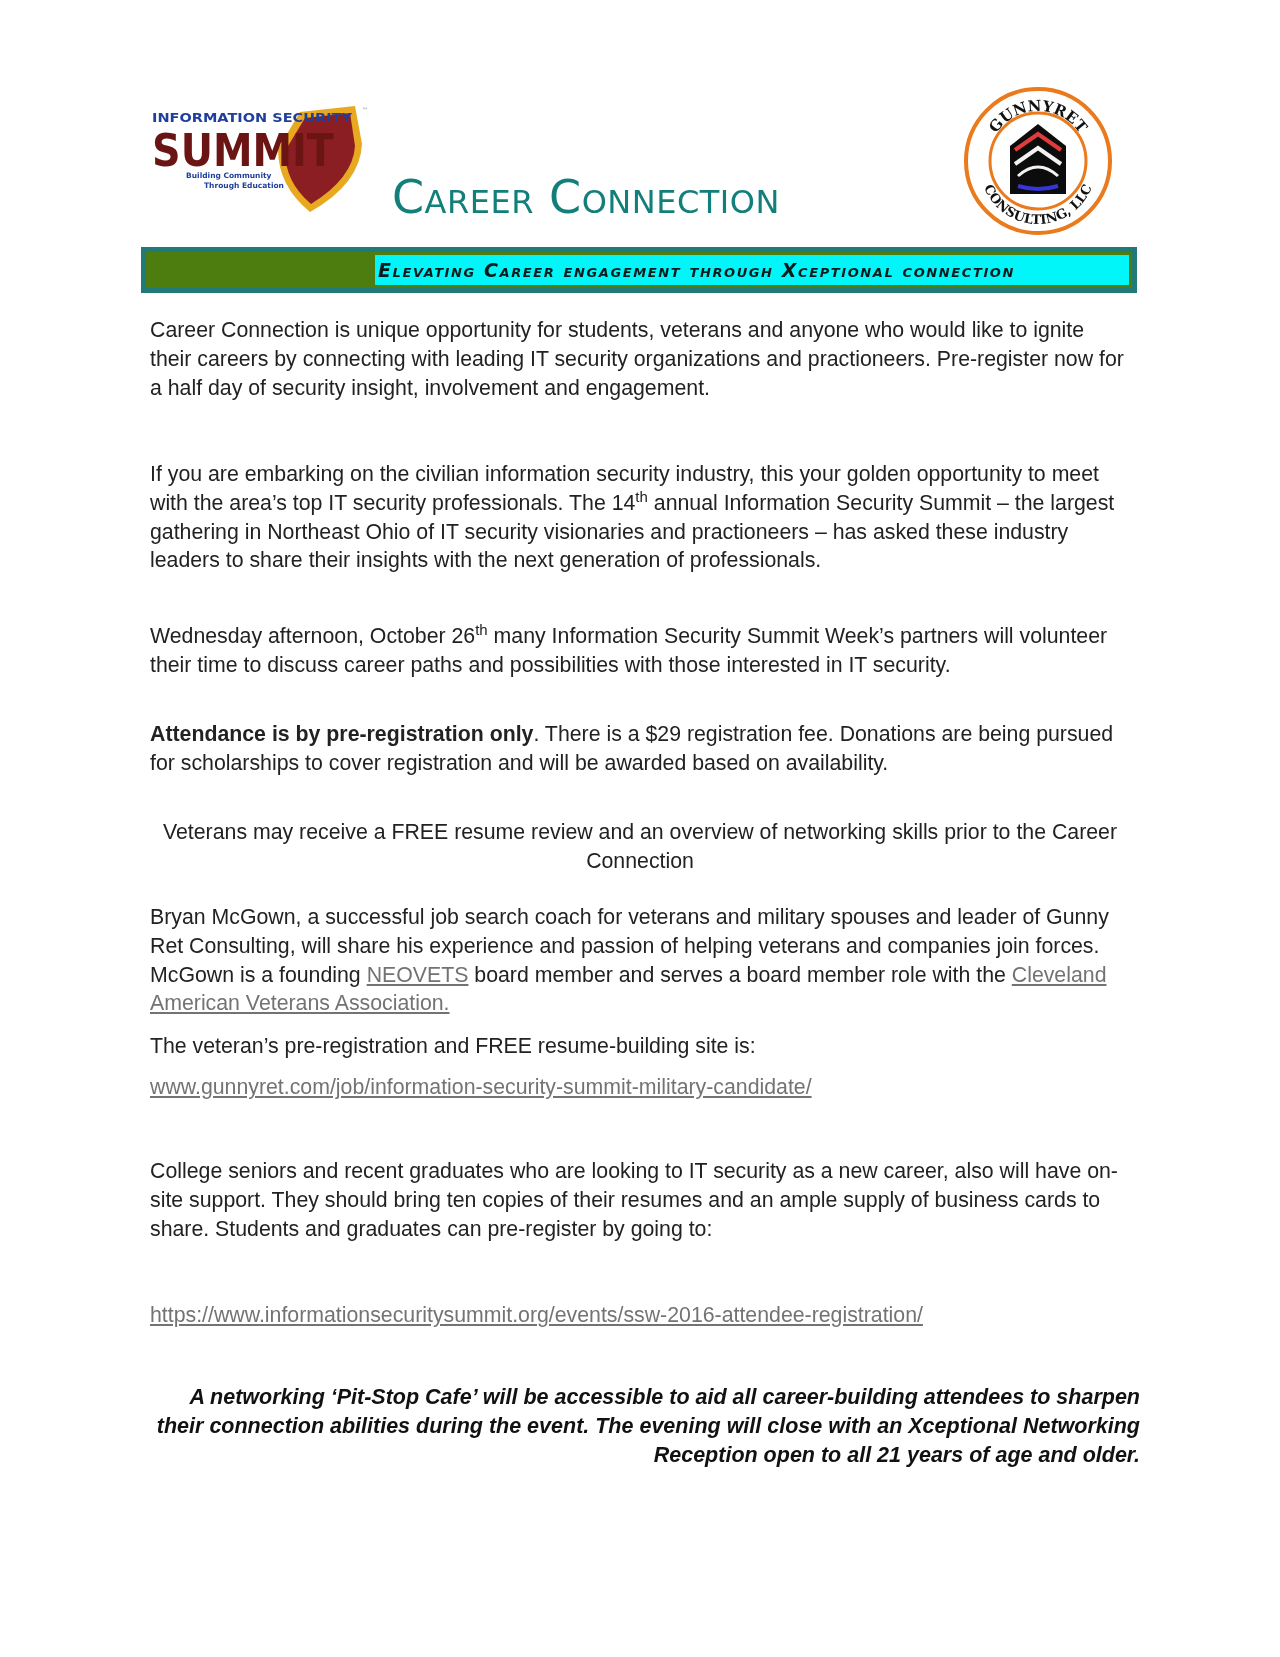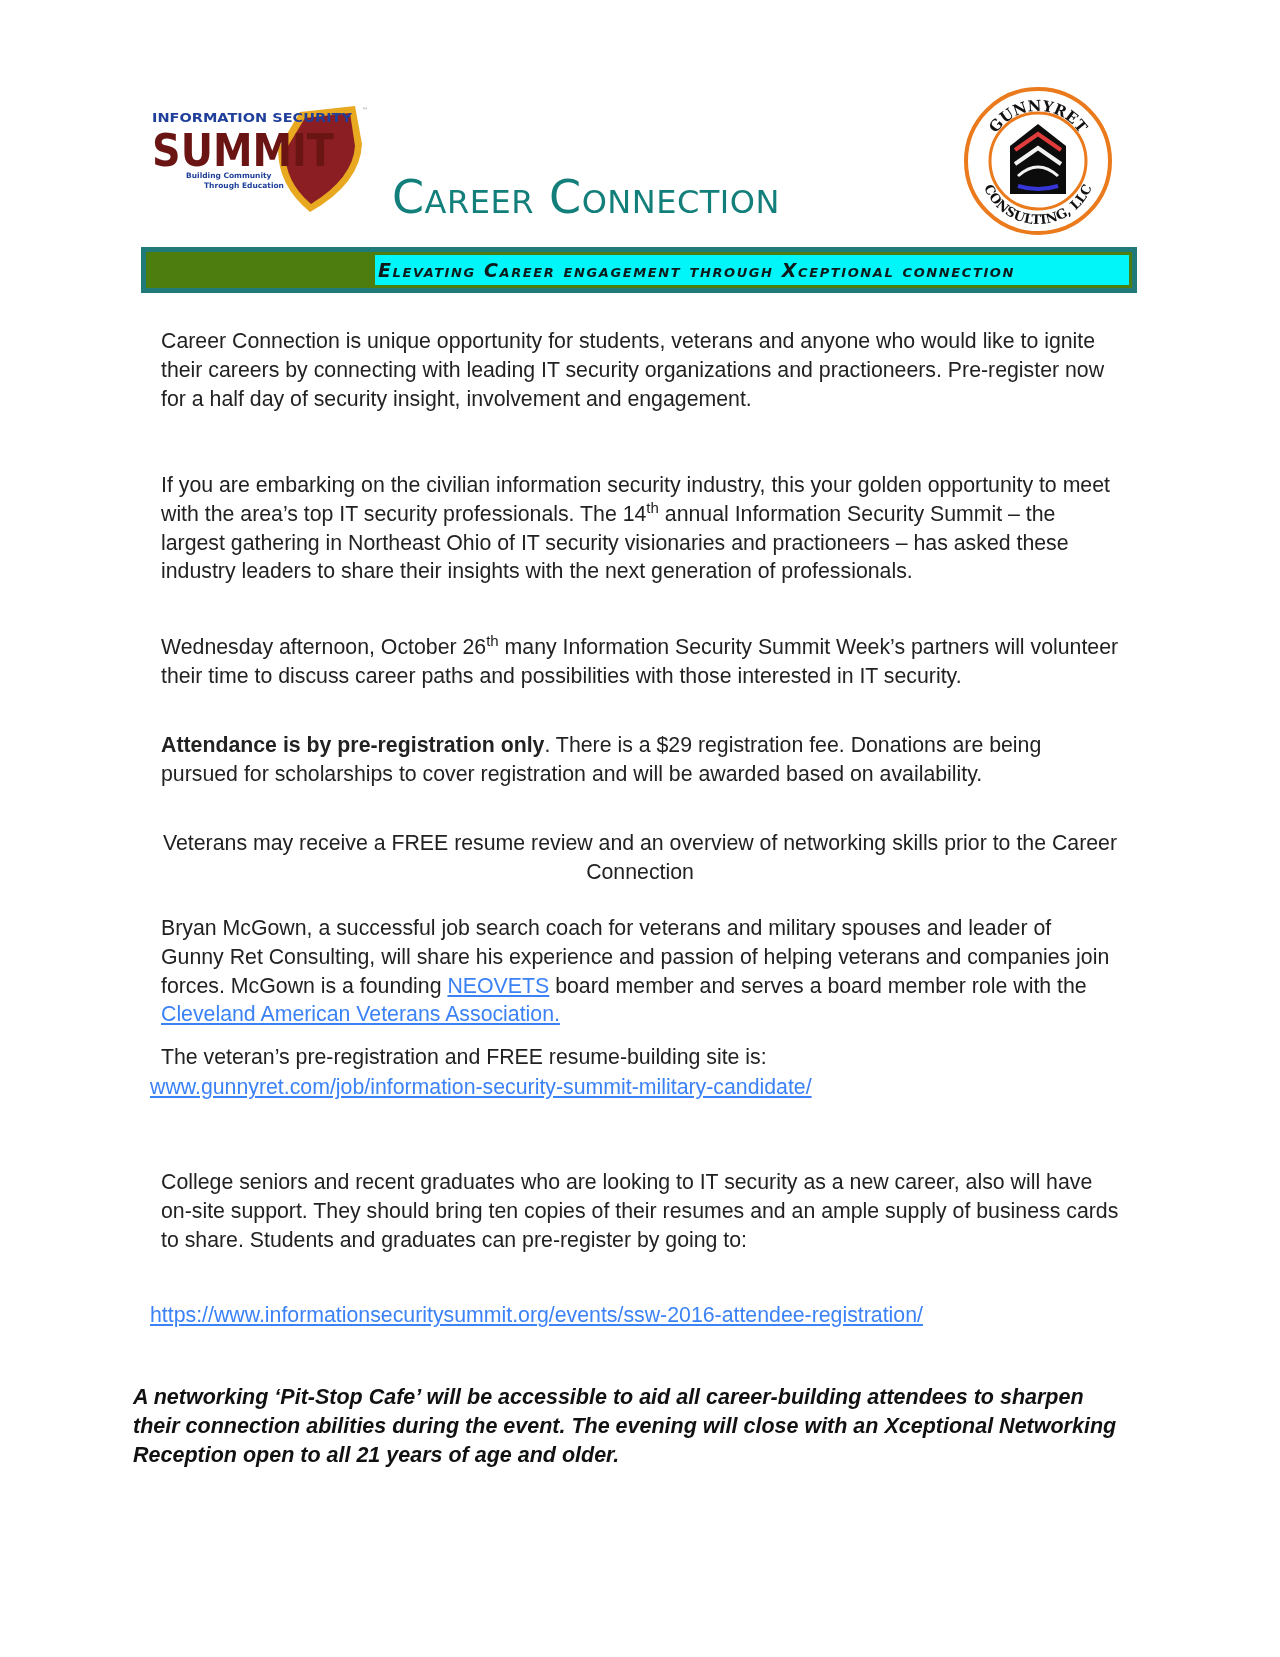--- a/index.html
+++ b/index.html
@@ -21,26 +21,26 @@
   #banner-highlight { position: absolute; left: 229px; top: 3px; right: 3px; bottom: 3px;
     background: #00f6f8; }
   #banner-text { position: absolute; left: 232px; top: 5px; right: 0; bottom: 0;
     font-family: "DejaVu Sans", sans-serif; font-style: italic; font-weight: bold;
     font-variant: small-caps; font-size: 19px; letter-spacing: 1.6px; color: #0b1a1a;
     white-space: nowrap; line-height: 26px; }
 
   
   .para { position: absolute; left: 150px; width: 980px; font-size: 21.3px; line-height: 28.8px;
     color: #222; }
-  .para p { margin: 11px; }
+  .para p { margin: 0; }
   sup { font-size: 15px; line-height: 0; vertical-align: super; }
-  a.link { color: #3b82f6; }
+  a.link { color: #737373; }
   .bold { font-weight: bold; }
 
-  #closing { position: absolute; left: 133px; width: 1000px; top: 1383px; text-align: left;
+  #closing { position: absolute; left: 140px; width: 1000px; top: 1383px; text-align: right;
     font-weight: bold; font-style: italic; font-size: 21.5px; line-height: 28.8px; color: #111; }
 </style>
 </head>
 <body>
 
 <div id="summit-logo" class="abs">
   <svg width="230" height="110" viewBox="0 0 230 110">
     <path d="M150 8 L205 2 L212 40 Q210 80 160 108 Q128 82 128 45 Z" fill="#e8a820"></path>
     <path d="M155 14 L200 9 L205 42 Q203 74 161 100 Q135 78 135 47 Z" fill="#8b1e22"></path>
     <text x="212" y="8" font-size="6" fill="#777" font-family="DejaVu Sans, sans-serif">™</text>

